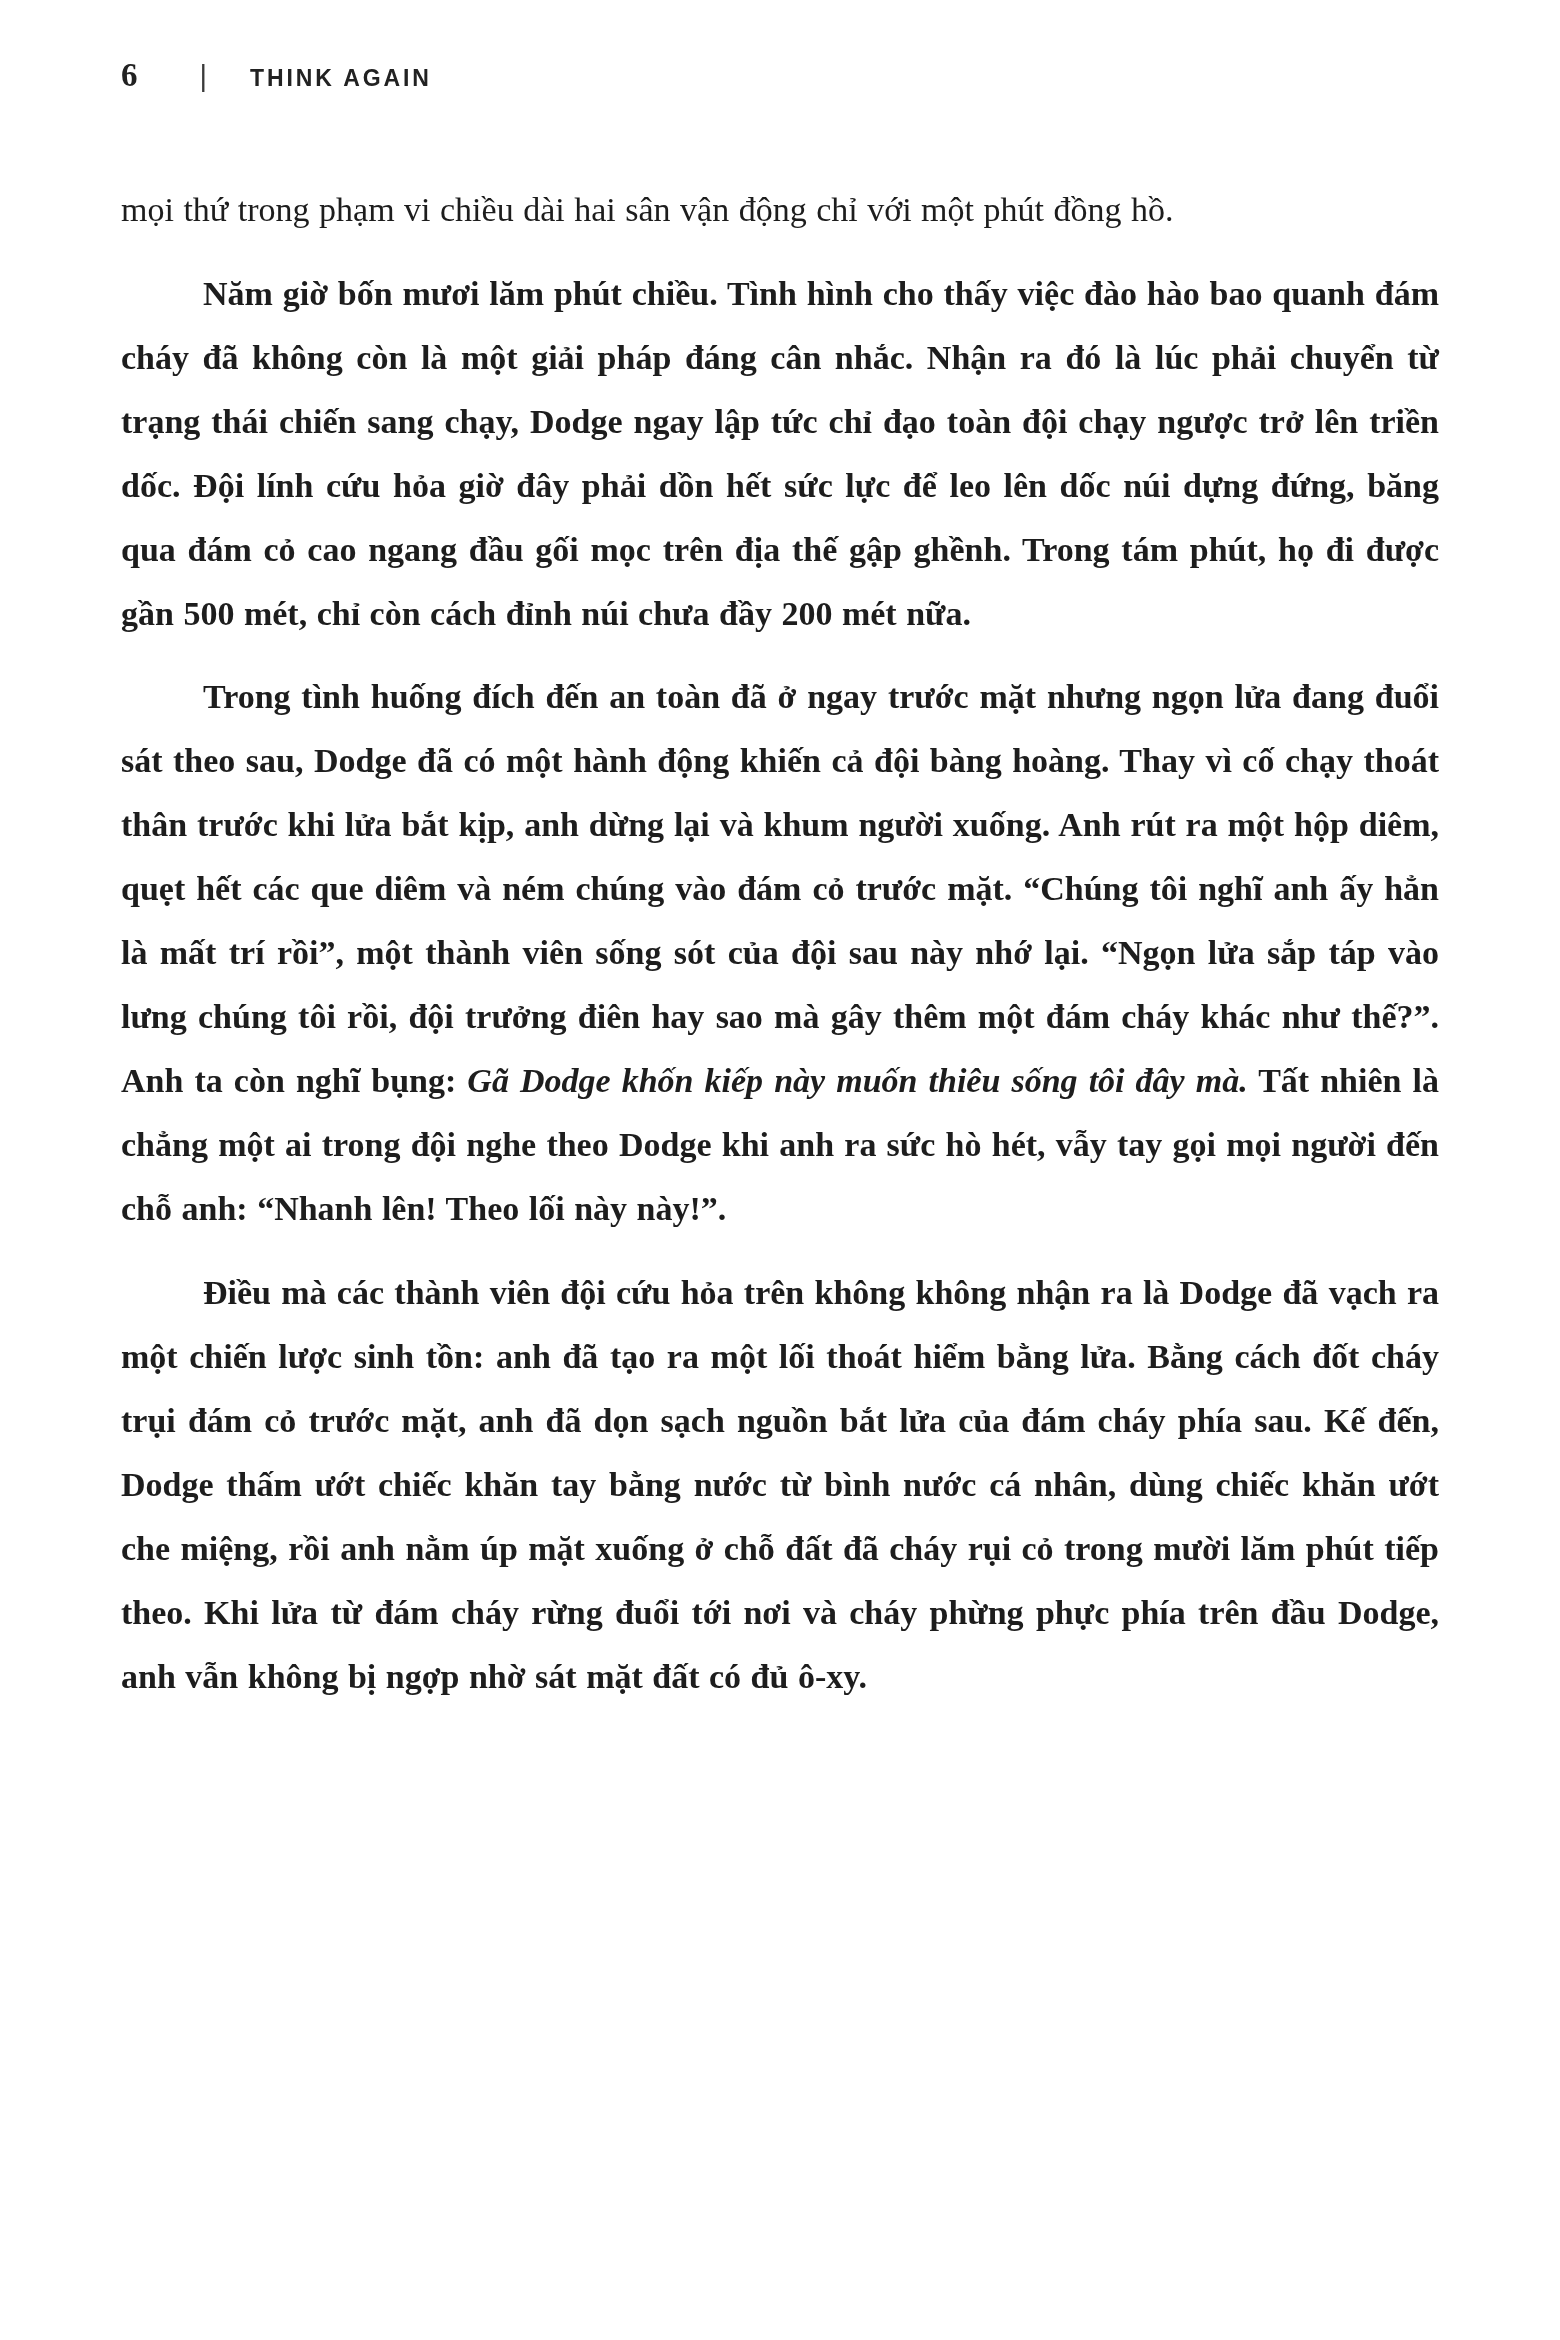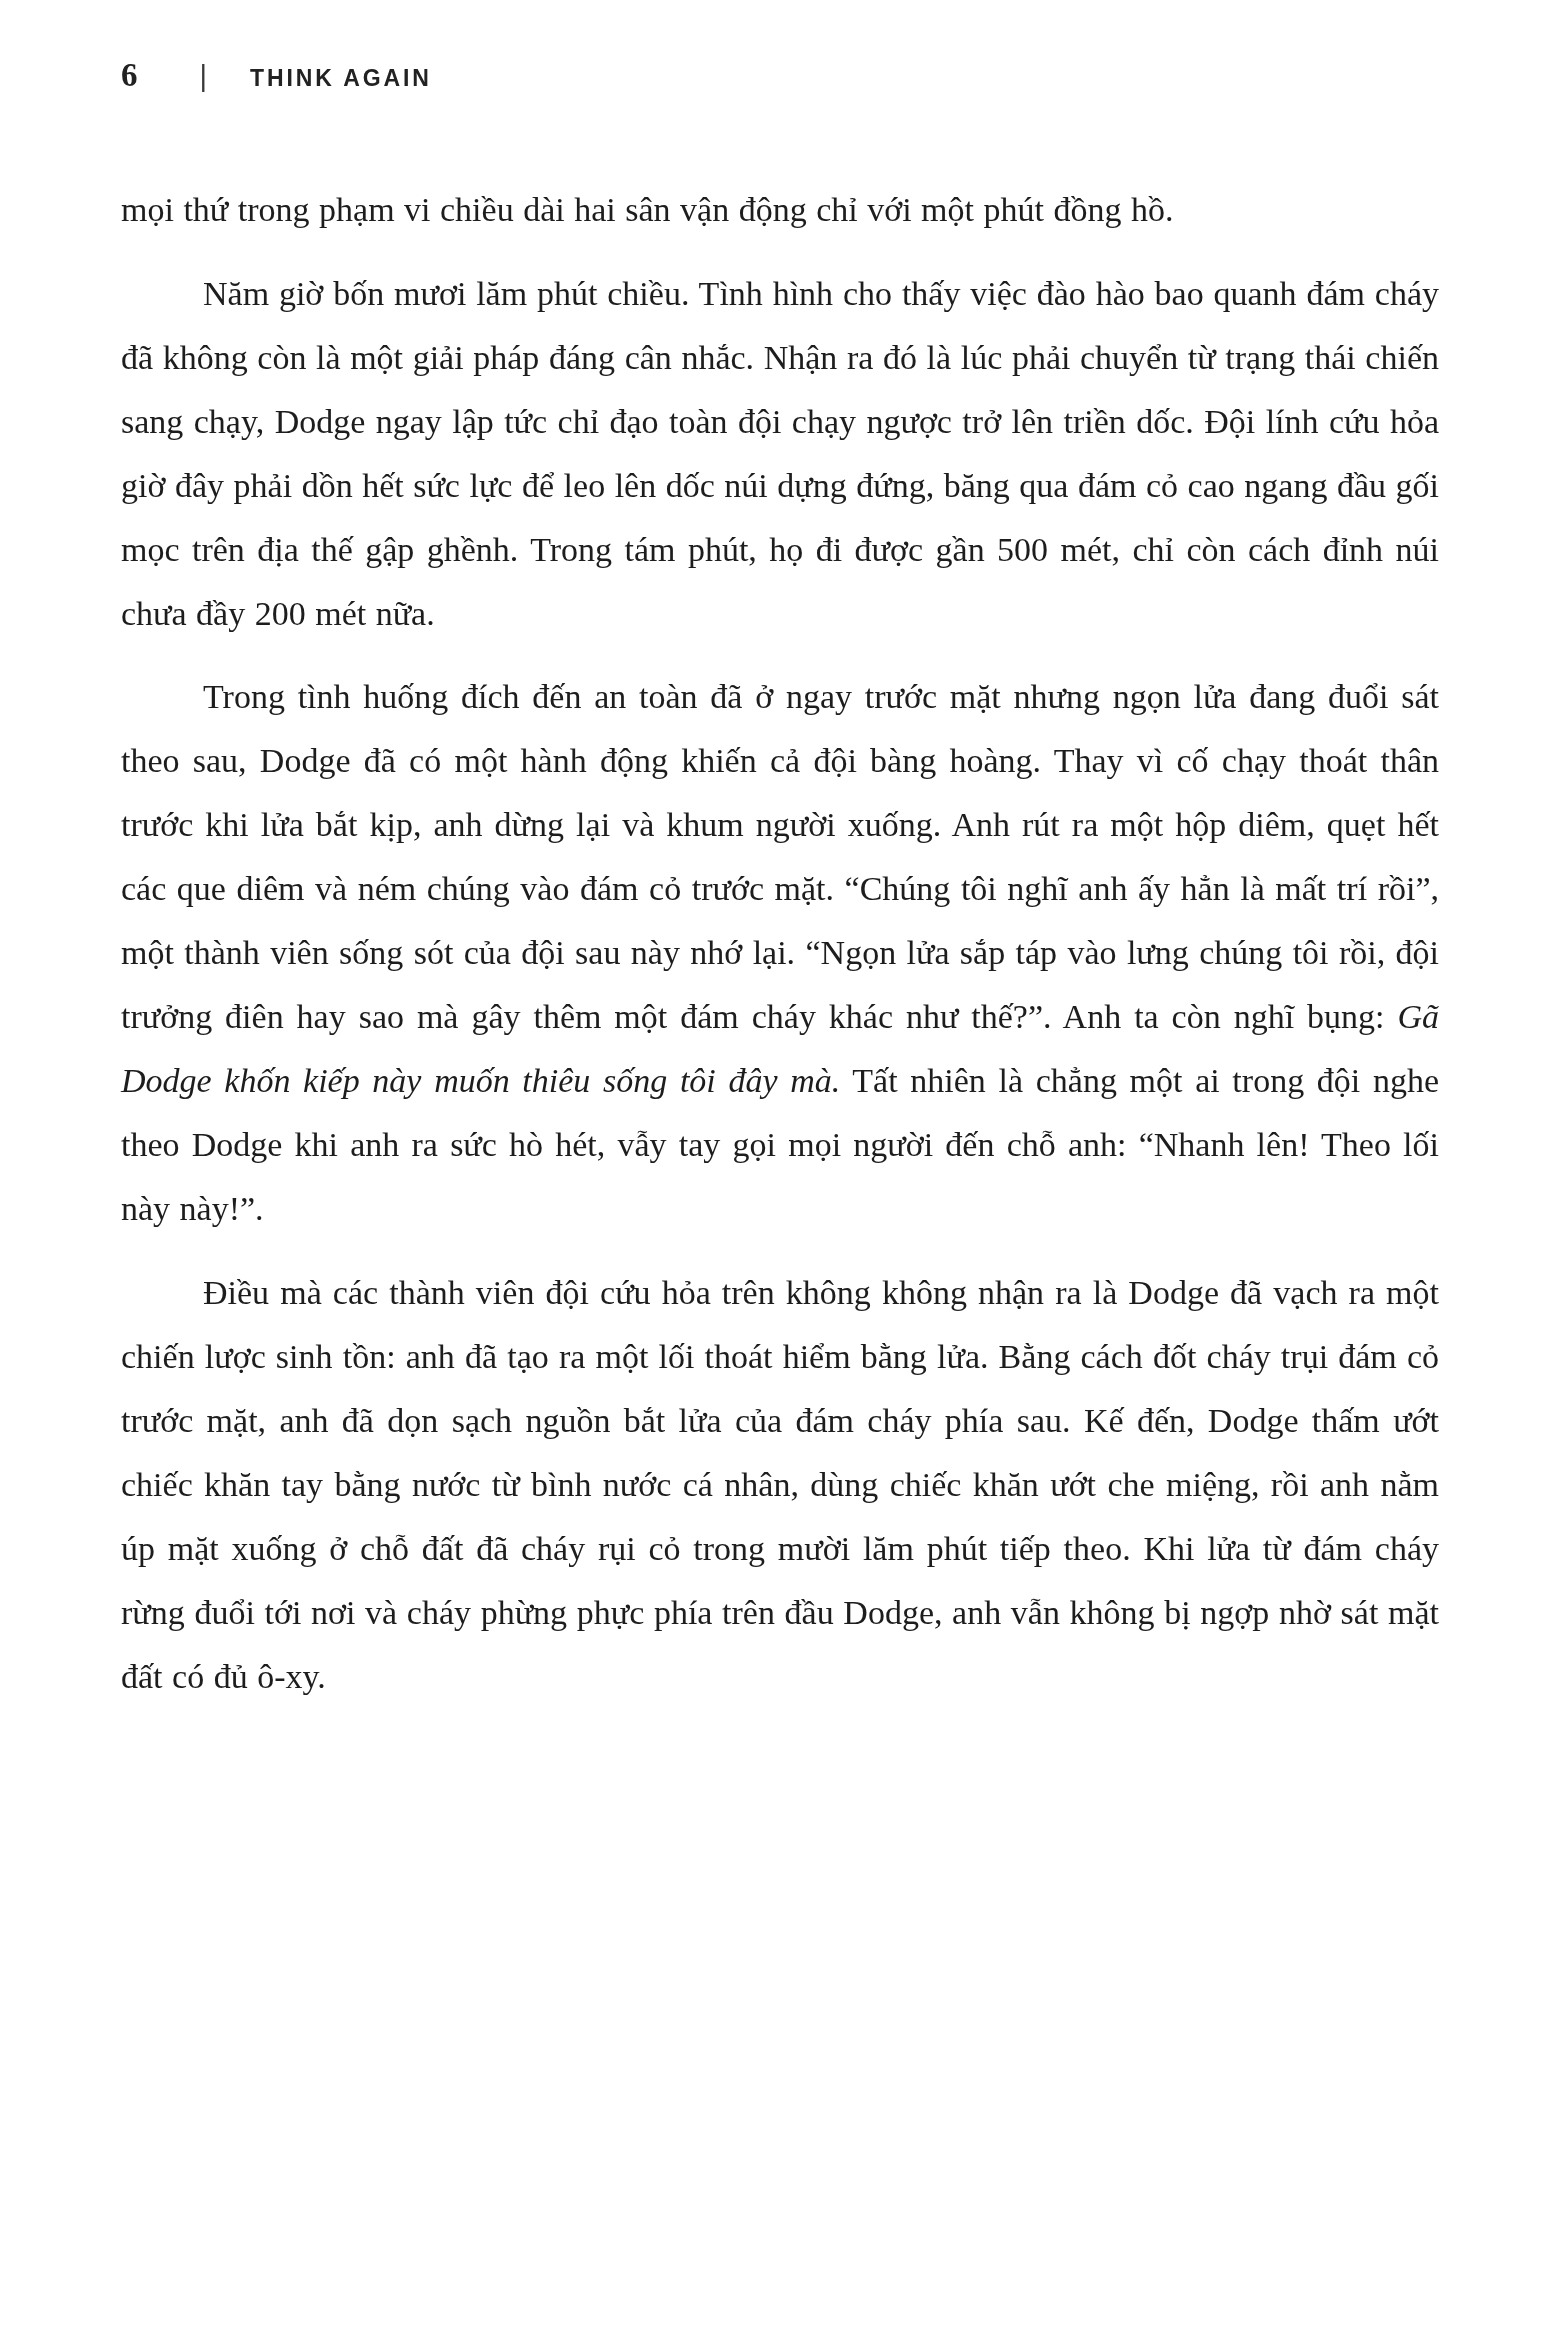--- a/index.html
+++ b/index.html
@@ -47,20 +47,21 @@
     line-height: 64px;
     text-align: justify;
     color: #1d1d1d;
   }
   .para {
     margin: 0 0 19.5px 0;
     word-spacing: 1px;
   }
   .para.indent {
     text-indent: 82px;
+    font-weight: bold;
   }
   .para em {
     font-style: italic;
   }
 </style>
 </head>
 <body>
 
 <div class="page">
   <header class="running-head">

